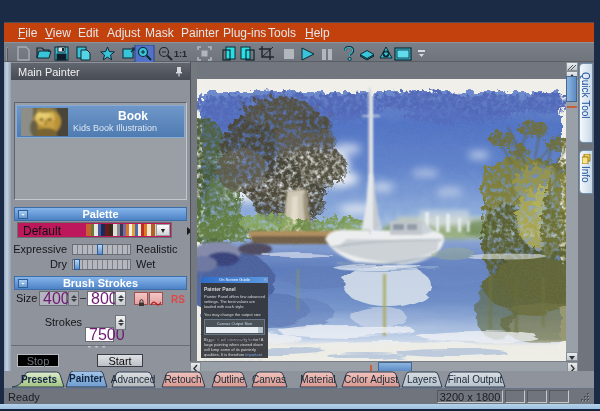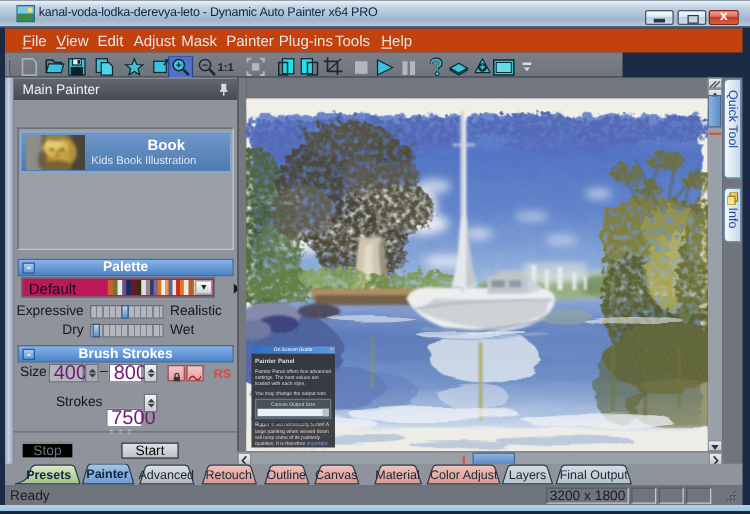--- a/index.html
+++ b/index.html
@@ -25,21 +25,21 @@
 #btn-close::after { content:"x"; position:absolute; left:0; right:0; top:-2px; text-align:center;
   font-size:11px; font-weight:bold; color:#fff; }
 
 
 #menubar { position:absolute; left:4px; top:22px; width:590px; height:20px; background:#c2410c;
   border-top:1px solid #4a4e58; color:#e4e6ea; font-size:12px; }
 .mi { position:absolute; top:3px; }
 .mnu { text-decoration:underline; }
 
 
-#toolbar { position:absolute; left:4px; top:42px; width:494px; height:20px;
+#toolbar { position:absolute; left:4px; top:42px; width:590px; height:20px;
   background:linear-gradient(#7b7f88, #70747d); border-top:1px solid #8d919a; border-bottom:1px solid #5a5e66; }
 #toolbar svg { position:absolute; top:2px; }
 
 
 #edgeL { position:absolute; left:4px; top:62px; width:7px; height:311px;
   background:linear-gradient(90deg,#93a5bd,#c6d2e0 40%,#8fa0b6); }
 #panel { position:absolute; left:11px; top:62px; width:179px; height:311px; background:#8f939b; }
 #ph { position:absolute; left:0; top:1px; width:179px; height:17px;
   background:linear-gradient(#62666e,#474b53); color:#f0f1f3; font-size:11px; }
 #ph span { position:absolute; left:7px; top:3px; }
@@ -140,32 +140,20 @@
   border-top:1px solid #64748c; font-size:11px; color:#1a1c20; }
 #ready { position:absolute; left:4px; top:2px; }
 .sbox { position:absolute; top:1px; height:13px; border:1px solid #55595f;
   border-right-color:#c6cace; border-bottom-color:#c6cace; font-size:11px; text-align:center; }
 #bottomedge { position:absolute; left:0; top:404px; width:600px; height:7px;
   background:linear-gradient(#b5d2ea,#9dc2e0); border-bottom:2px solid #16263e; }
 </style>
 </head>
 <body>
 <div id="win">
-  <div id="titlebar">
-    <svg id="title-ico" viewBox="0 0 15 14">
-      <rect x="0" y="0" width="15" height="14" fill="#2a6a8a"></rect>
-      <rect x="1" y="1" width="13" height="6" fill="#7ec8e0"></rect>
-      <rect x="1" y="7" width="13" height="6" fill="#3a8a50"></rect>
-      <circle cx="11" cy="4" r="2" fill="#f8e060"></circle>
-    </svg>
-    <span id="title-txt">kanal-voda-lodka-derevya-leto - Dynamic Auto Painter x64 PRO</span>
-    <div class="wbtn" id="btn-min"></div>
-    <div class="wbtn" id="btn-max"></div>
-    <div class="wbtn" id="btn-close"></div>
-  </div>
 
   <div id="menubar">
     <span class="mi" style="left:14px"><span class="mnu">F</span>ile</span>
     <span class="mi" style="left:41px"><span class="mnu">V</span>iew</span>
     <span class="mi" style="left:74px">Edit</span>
     <span class="mi" style="left:103px">Adjust</span>
     <span class="mi" style="left:141px">Mask</span>
     <span class="mi" style="left:177px">Painter</span>
     <span class="mi" style="left:219px">Plug-ins</span>
     <span class="mi" style="left:264px">Tools</span>

